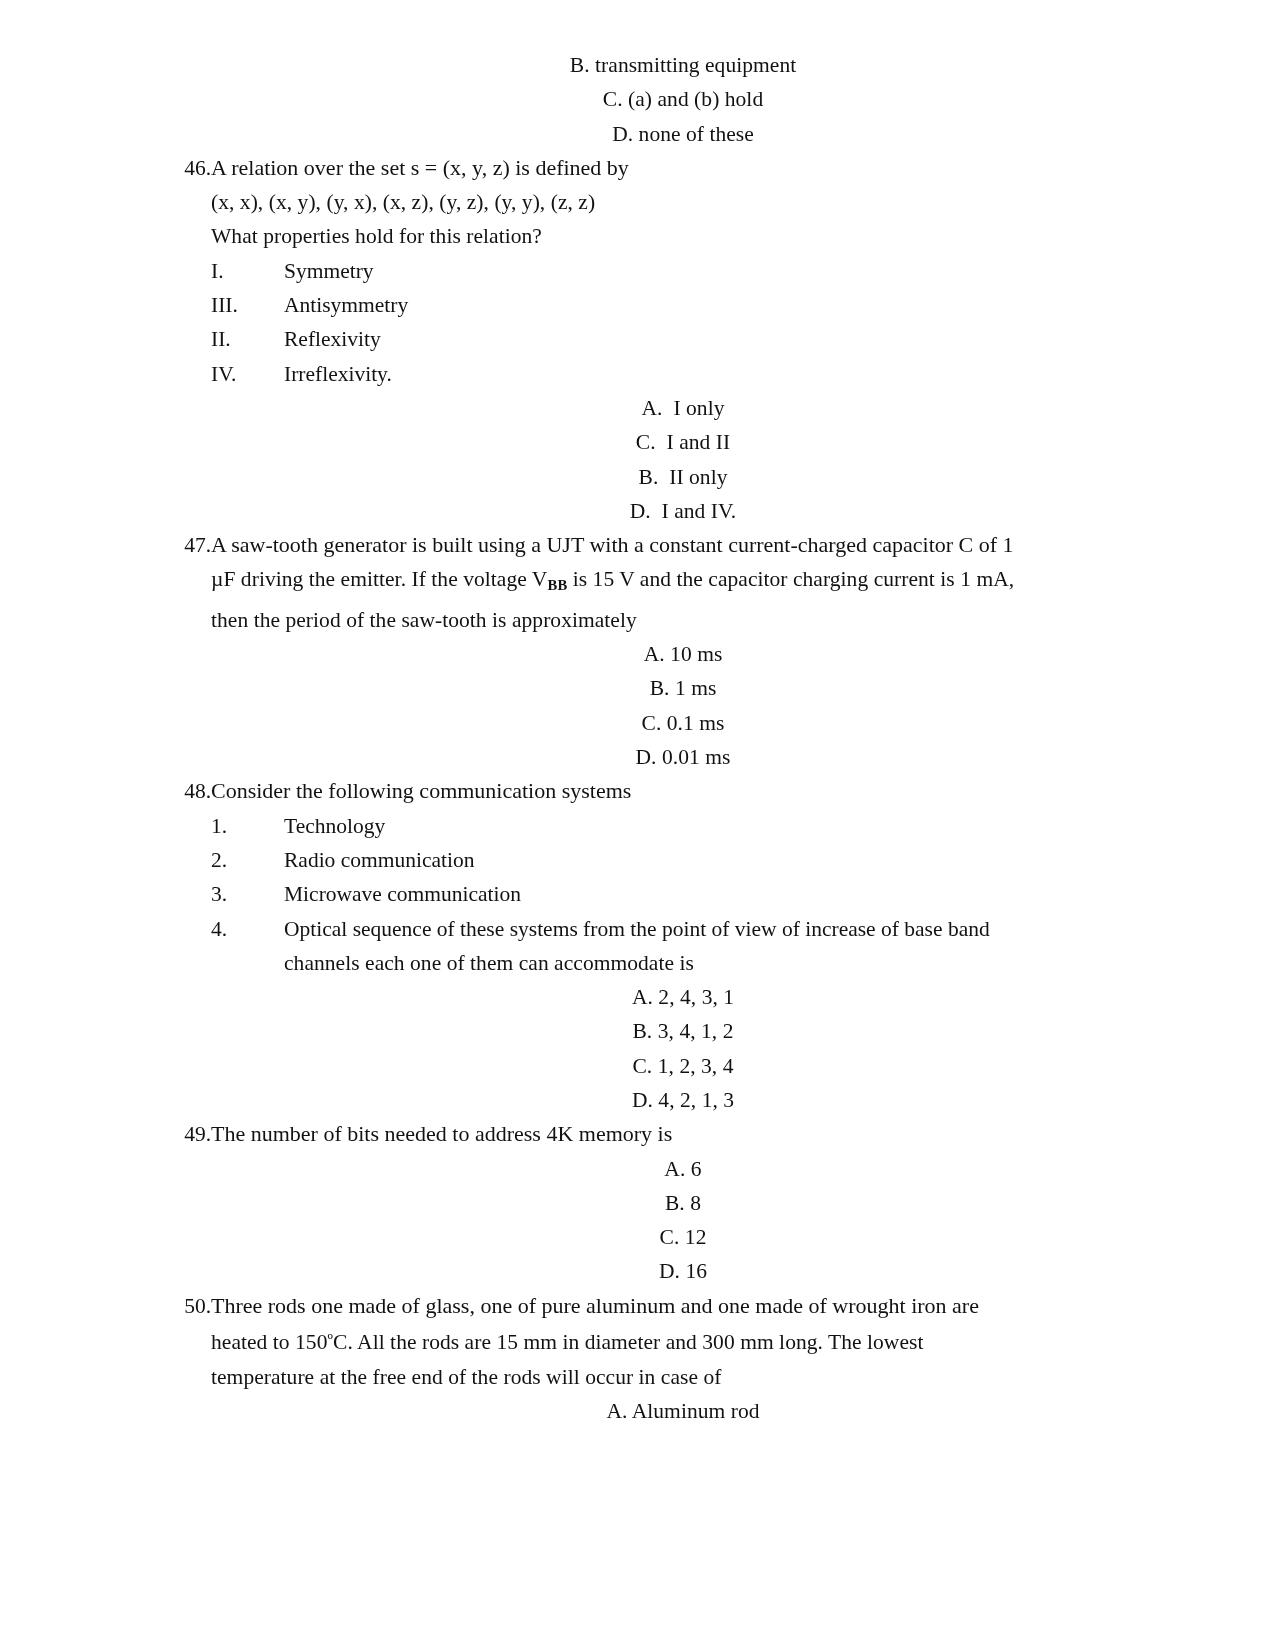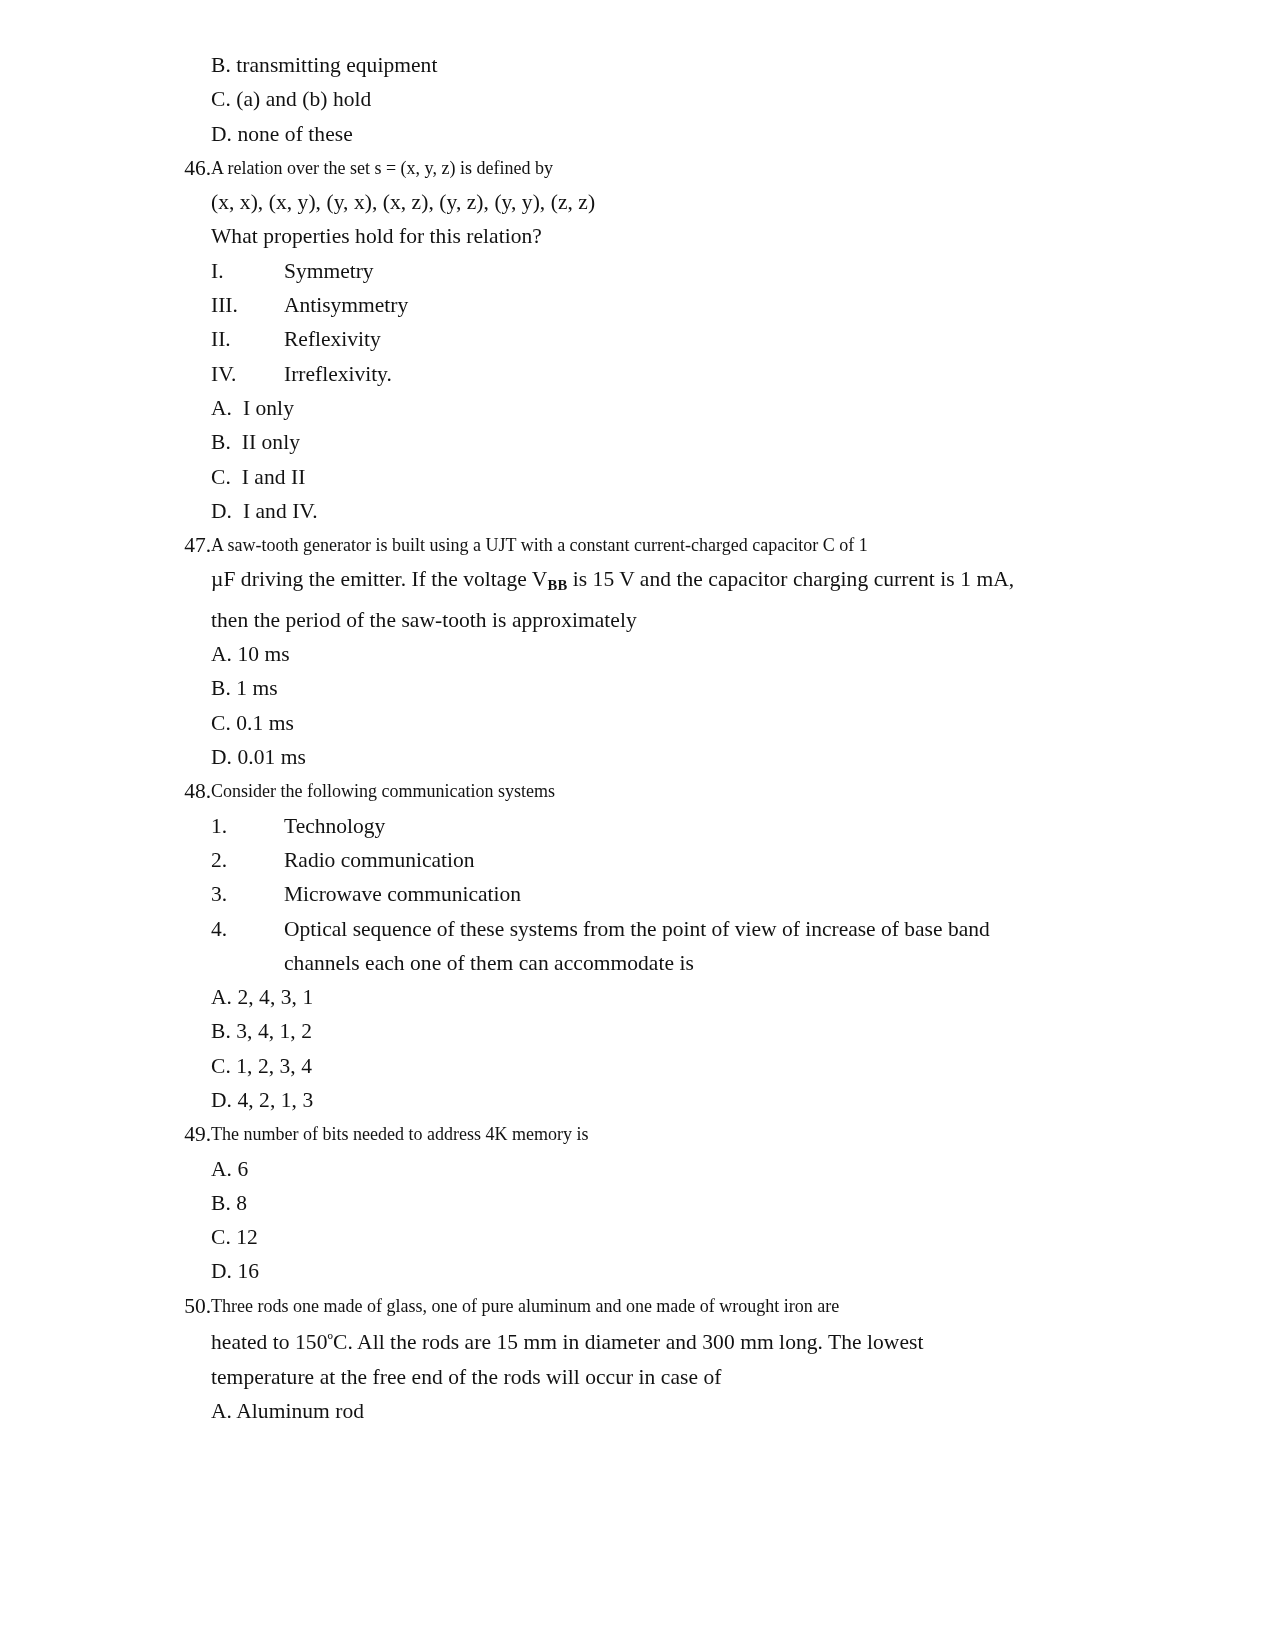--- a/index.html
+++ b/index.html
@@ -27,20 +27,21 @@
   .line {
     display: block;
     font-size: 21.5px;
     line-height: 34.3px;
     white-space: pre-wrap;
     letter-spacing: 0.05px;
   }
   
   .opt {
     padding-left: 91px;
+    text-align: center;
   }
   
   .body-line {
     padding-left: 91px;
   }
   
   .qrow {
     display: flex;
     align-items: flex-start;
   }
@@ -48,21 +49,21 @@
     width: 91px;
     flex: 0 0 91px;
     font-size: 21.5px;
     line-height: 34.3px;
     text-align: right;
     padding-left: 22px;
     box-sizing: border-box;
   }
   .qtext {
     flex: 1 1 auto;
-    font-size: 18px;
+    font-size: 22px;
     line-height: 34.3px;
     white-space: pre-wrap;
   }
   
   .subrow {
     display: flex;
     align-items: flex-start;
     padding-left: 91px;
   }
   .submarker {
@@ -118,22 +119,22 @@
   <div class="subrow">
     <div class="submarker">II.</div>
     <div class="subtext">Reflexivity</div>
   </div>
   <div class="subrow">
     <div class="submarker">IV.</div>
     <div class="subtext">Irreflexivity.</div>
   </div>
 
   <div class="line opt"><span>A.</span>&nbsp; <span>I only</span></div>
+  <div class="line opt"><span>C.</span>&nbsp; <span>I and II</span></div>
   <div class="line opt"><span>B.</span>&nbsp; <span>II only</span></div>
-  <div class="line opt"><span>C.</span>&nbsp; <span>I and II</span></div>
   <div class="line opt"><span>D.</span>&nbsp; <span>I and IV.</span></div>
 
   <div class="qrow">
     <div class="qnum">47.</div>
     <div class="qtext">A saw-tooth generator is built using a UJT with a constant current-charged capacitor C of 1</div>
   </div>
   <div class="line body-line"><span>µF driving the emitter. If the voltage V</span><sub>BB</sub><span> is 15 V and the capacitor charging current is 1 mA,</span></div>
   <div class="line body-line">then the period of the saw-tooth is approximately</div>
 
   <div class="line opt"><span>A.</span> <span>10 ms</span></div>

